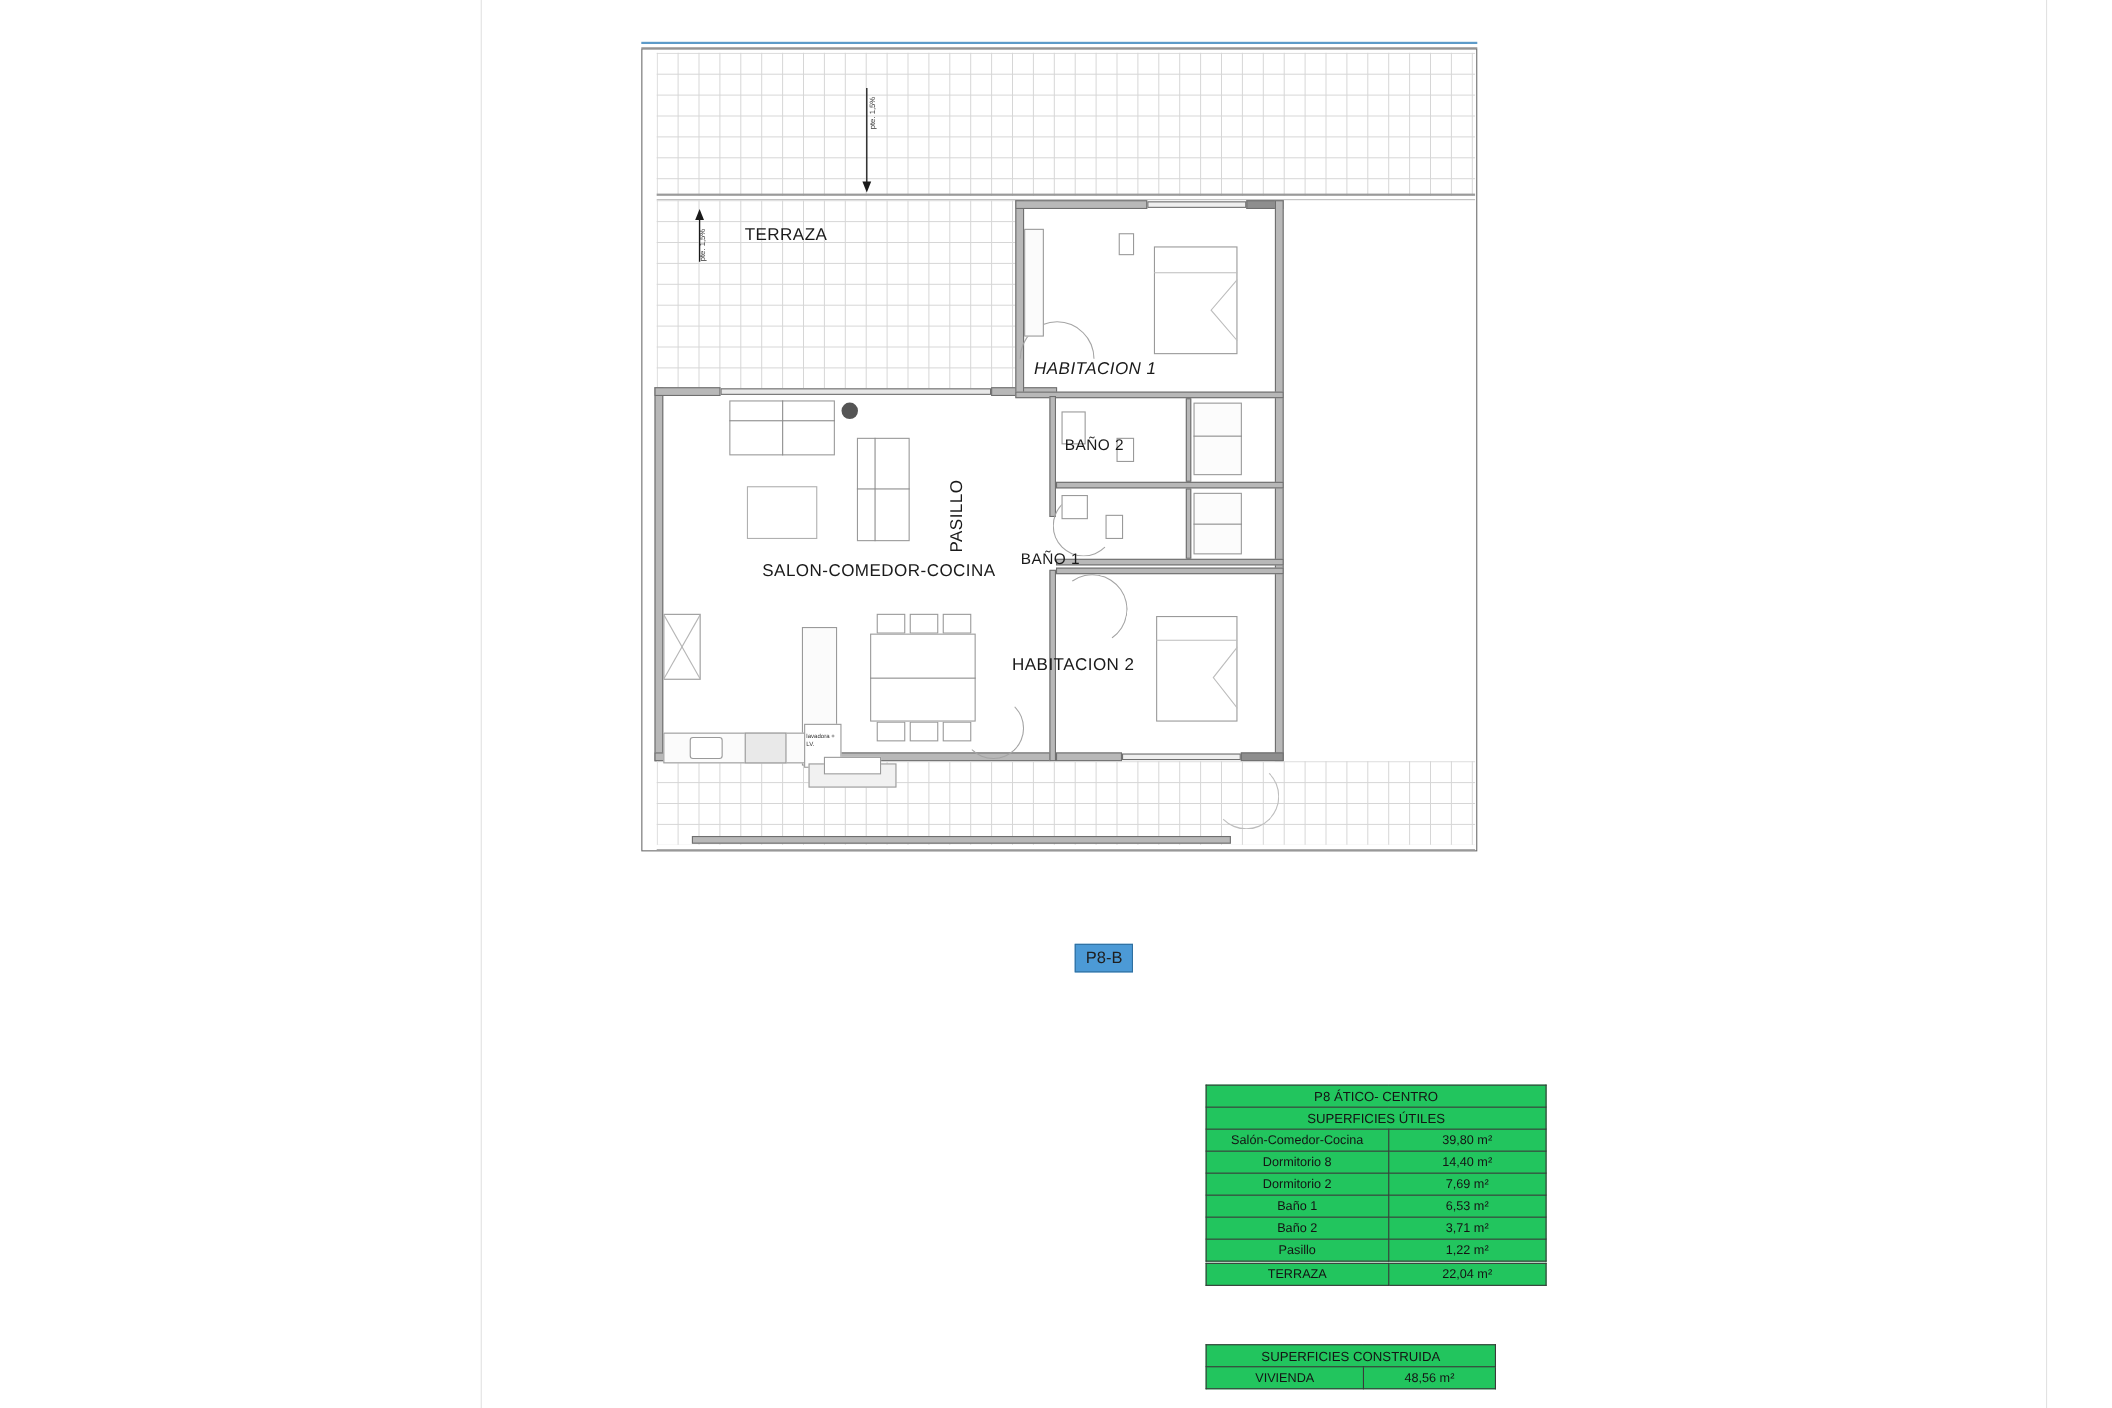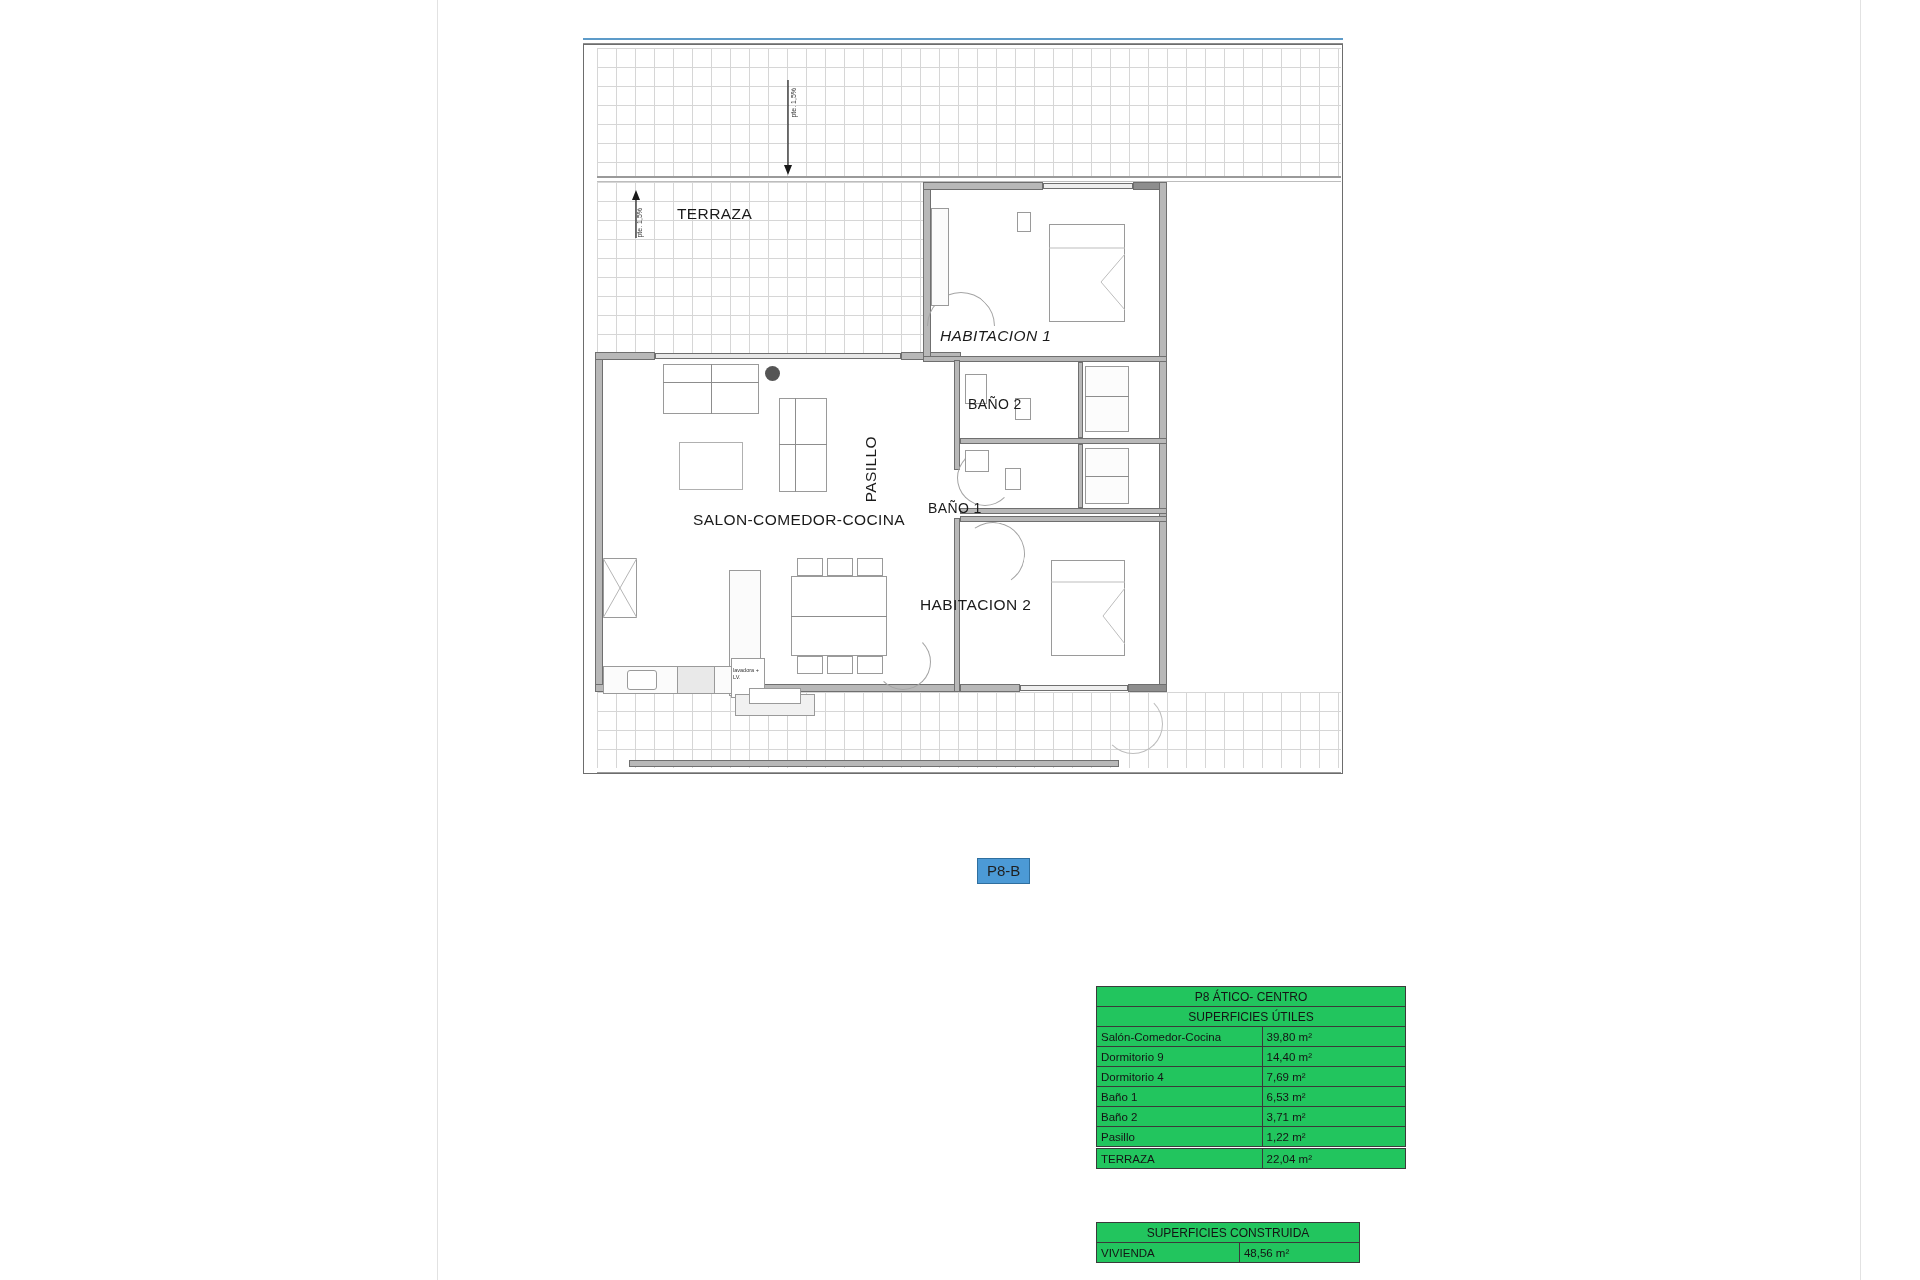--- a/index.html
+++ b/index.html
@@ -127,21 +127,21 @@
     font-family: "Liberation Sans", sans-serif;
     font-size: 11.5px;
     color: #141414;
     background: #22c55e;
   }
   .tbl td {
     border: 1px solid #3a3a3a;
     padding: 2px 4px;
     height: 15px;
   }
-  .tbl td.c { }
+  .tbl td.c { text-align: center; }
   .tbl td.hd { text-align: center; font-size: 12px; }
   #tbl-main { left: 1096px; top: 986px; width: 310px; }
   #tbl-terraza { left: 1096px; top: 1148px; width: 310px; }
   #tbl-construida { left: 1096px; top: 1222px; width: 264px; }
   .col-a { width: 165px; }
   .col-b { width: 143px; }
 </style>
 </head>
 <body>
 
@@ -294,25 +294,25 @@
         <td class="hd" colspan="2">P8 ÁTICO- CENTRO</td>
       </tr>
       <tr>
         <td class="hd" colspan="2">SUPERFICIES ÚTILES</td>
       </tr>
       <tr>
         <td class="c col-a">Salón-Comedor-Cocina</td>
         <td class="c col-b">39,80 m²</td>
       </tr>
       <tr>
-        <td class="c col-a">Dormitorio 9</td>
+        <td class="c col-a">Dormitorio 8</td>
         <td class="c col-b">14,40 m²</td>
       </tr>
       <tr>
-        <td class="c col-a">Dormitorio 4</td>
+        <td class="c col-a">Dormitorio 2</td>
         <td class="c col-b">7,69 m²</td>
       </tr>
       <tr>
         <td class="c col-a">Baño 1</td>
         <td class="c col-b">6,53 m²</td>
       </tr>
       <tr>
         <td class="c col-a">Baño 2</td>
         <td class="c col-b">3,71 m²</td>
       </tr>

